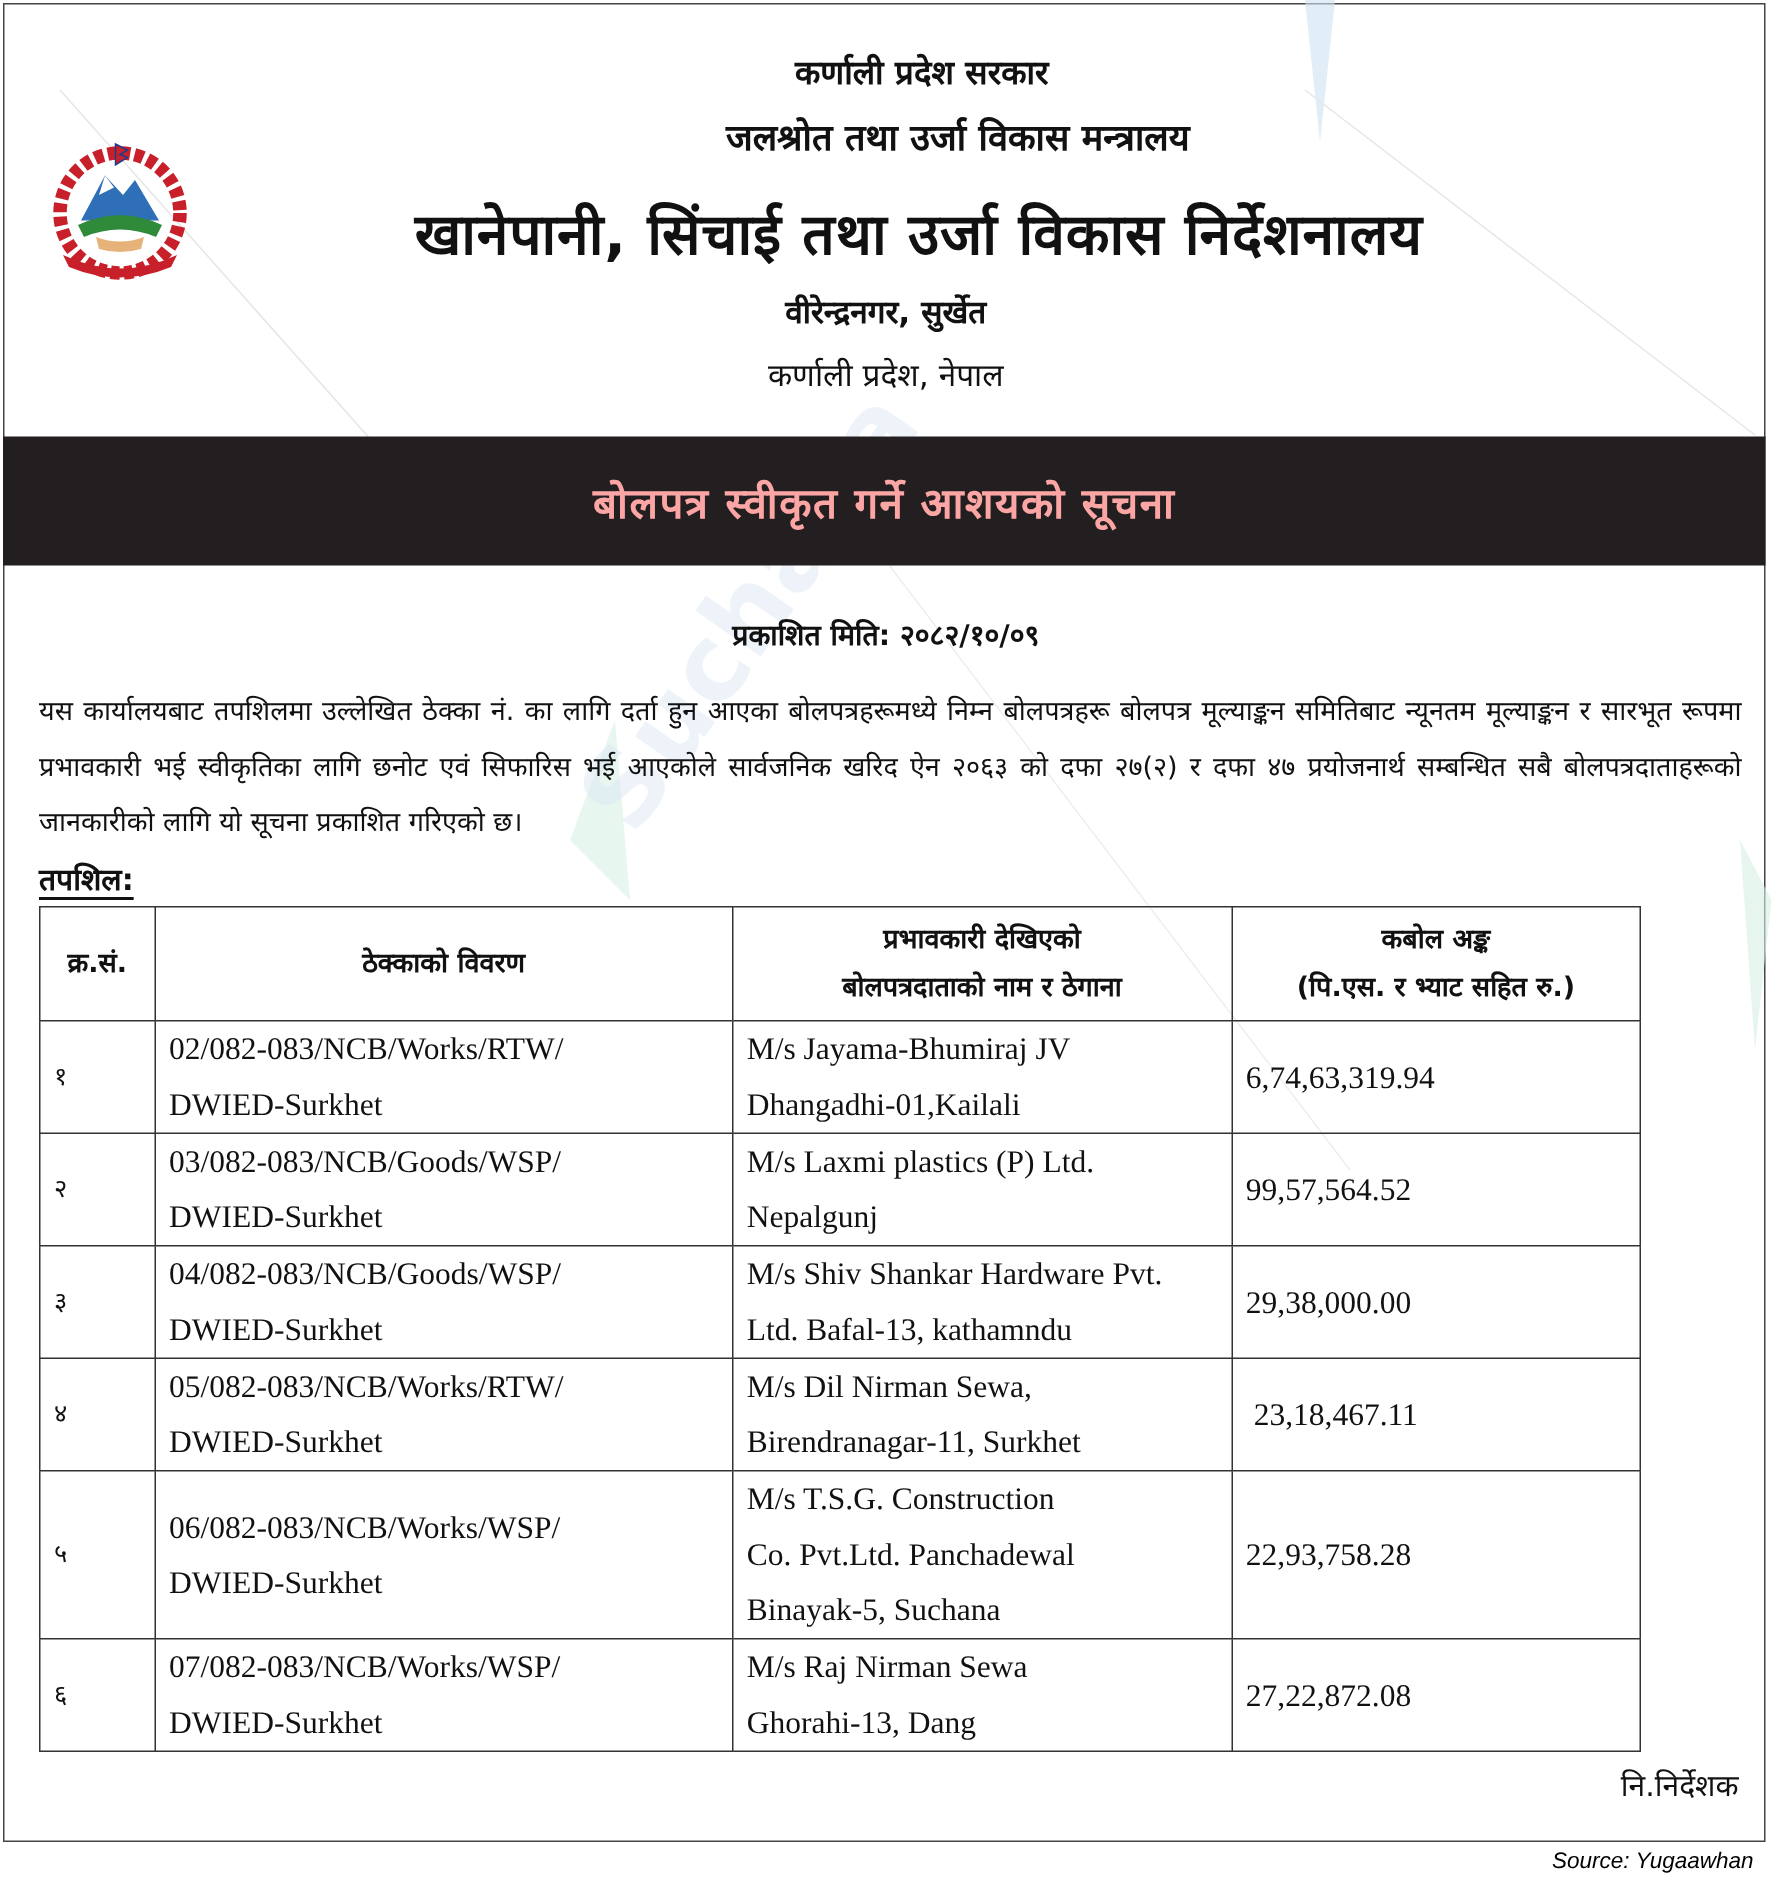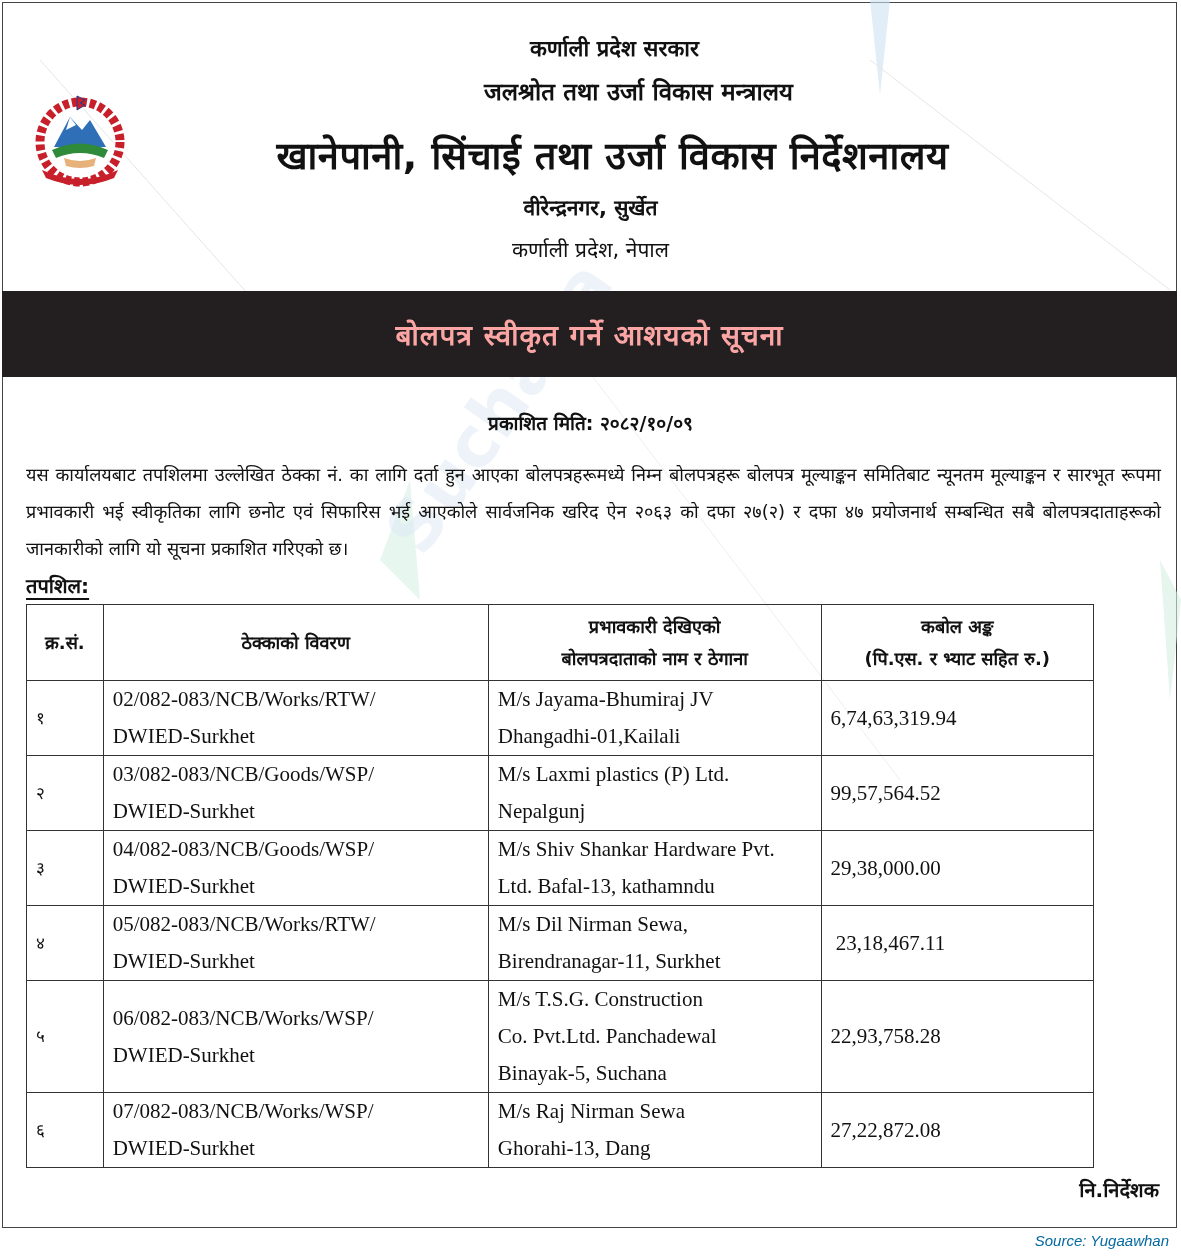--- a/index.html
+++ b/index.html
@@ -27,23 +27,23 @@
   table.bids { position: absolute; left: 26px; top: 604px; width: 1068px; border-collapse: collapse;
                font-family: "Liberation Serif", serif; font-size: 21px; }
   table.bids th, table.bids td { border: 1.5px solid #333; padding: 0 9px; vertical-align: middle; }
   table.bids th { font-family: "DejaVu Sans", sans-serif; font-weight: bold; font-size: 18px;
                   text-align: center; line-height: 32px; height: 75px; }
   table.bids td { line-height: 37px; }
   .c-sn { width: 60px; font-family: "DejaVu Sans", sans-serif; font-size: 17px; }
   .c-desc { width: 388px; }
   .c-bidder { width: 338px; }
   .c-amt { width: 270px; }
-  .signature { position: absolute; right: 22px; top: 1176px; font-size: 20px; font-weight: bold; }
+  .signature { position: absolute; right: 22px; top: 1176px; font-size: 20px; font-weight: normal; }
   .source { position: absolute; right: 12px; top: 1232px; font-family: "Liberation Sans", sans-serif;
-            font-style: italic; font-size: 15px; color: #0369a1; }
+            font-style: italic; font-size: 15px; color: #000000; }
 </style>
 </head>
 <body>
 
 <div class="frame"></div>
 
 <svg class="wm" width="1181" height="1256" style="left:0;top:0;">
   <polygon points="870,0 890,0 880,95" fill="#cfe3f2" opacity="0.6"></polygon>
   <polygon points="380,560 410,480 420,600" fill="#cfeee0" opacity="0.5"></polygon>
   <polygon points="1160,560 1181,600 1170,700" fill="#d6efe2" opacity="0.6"></polygon>

